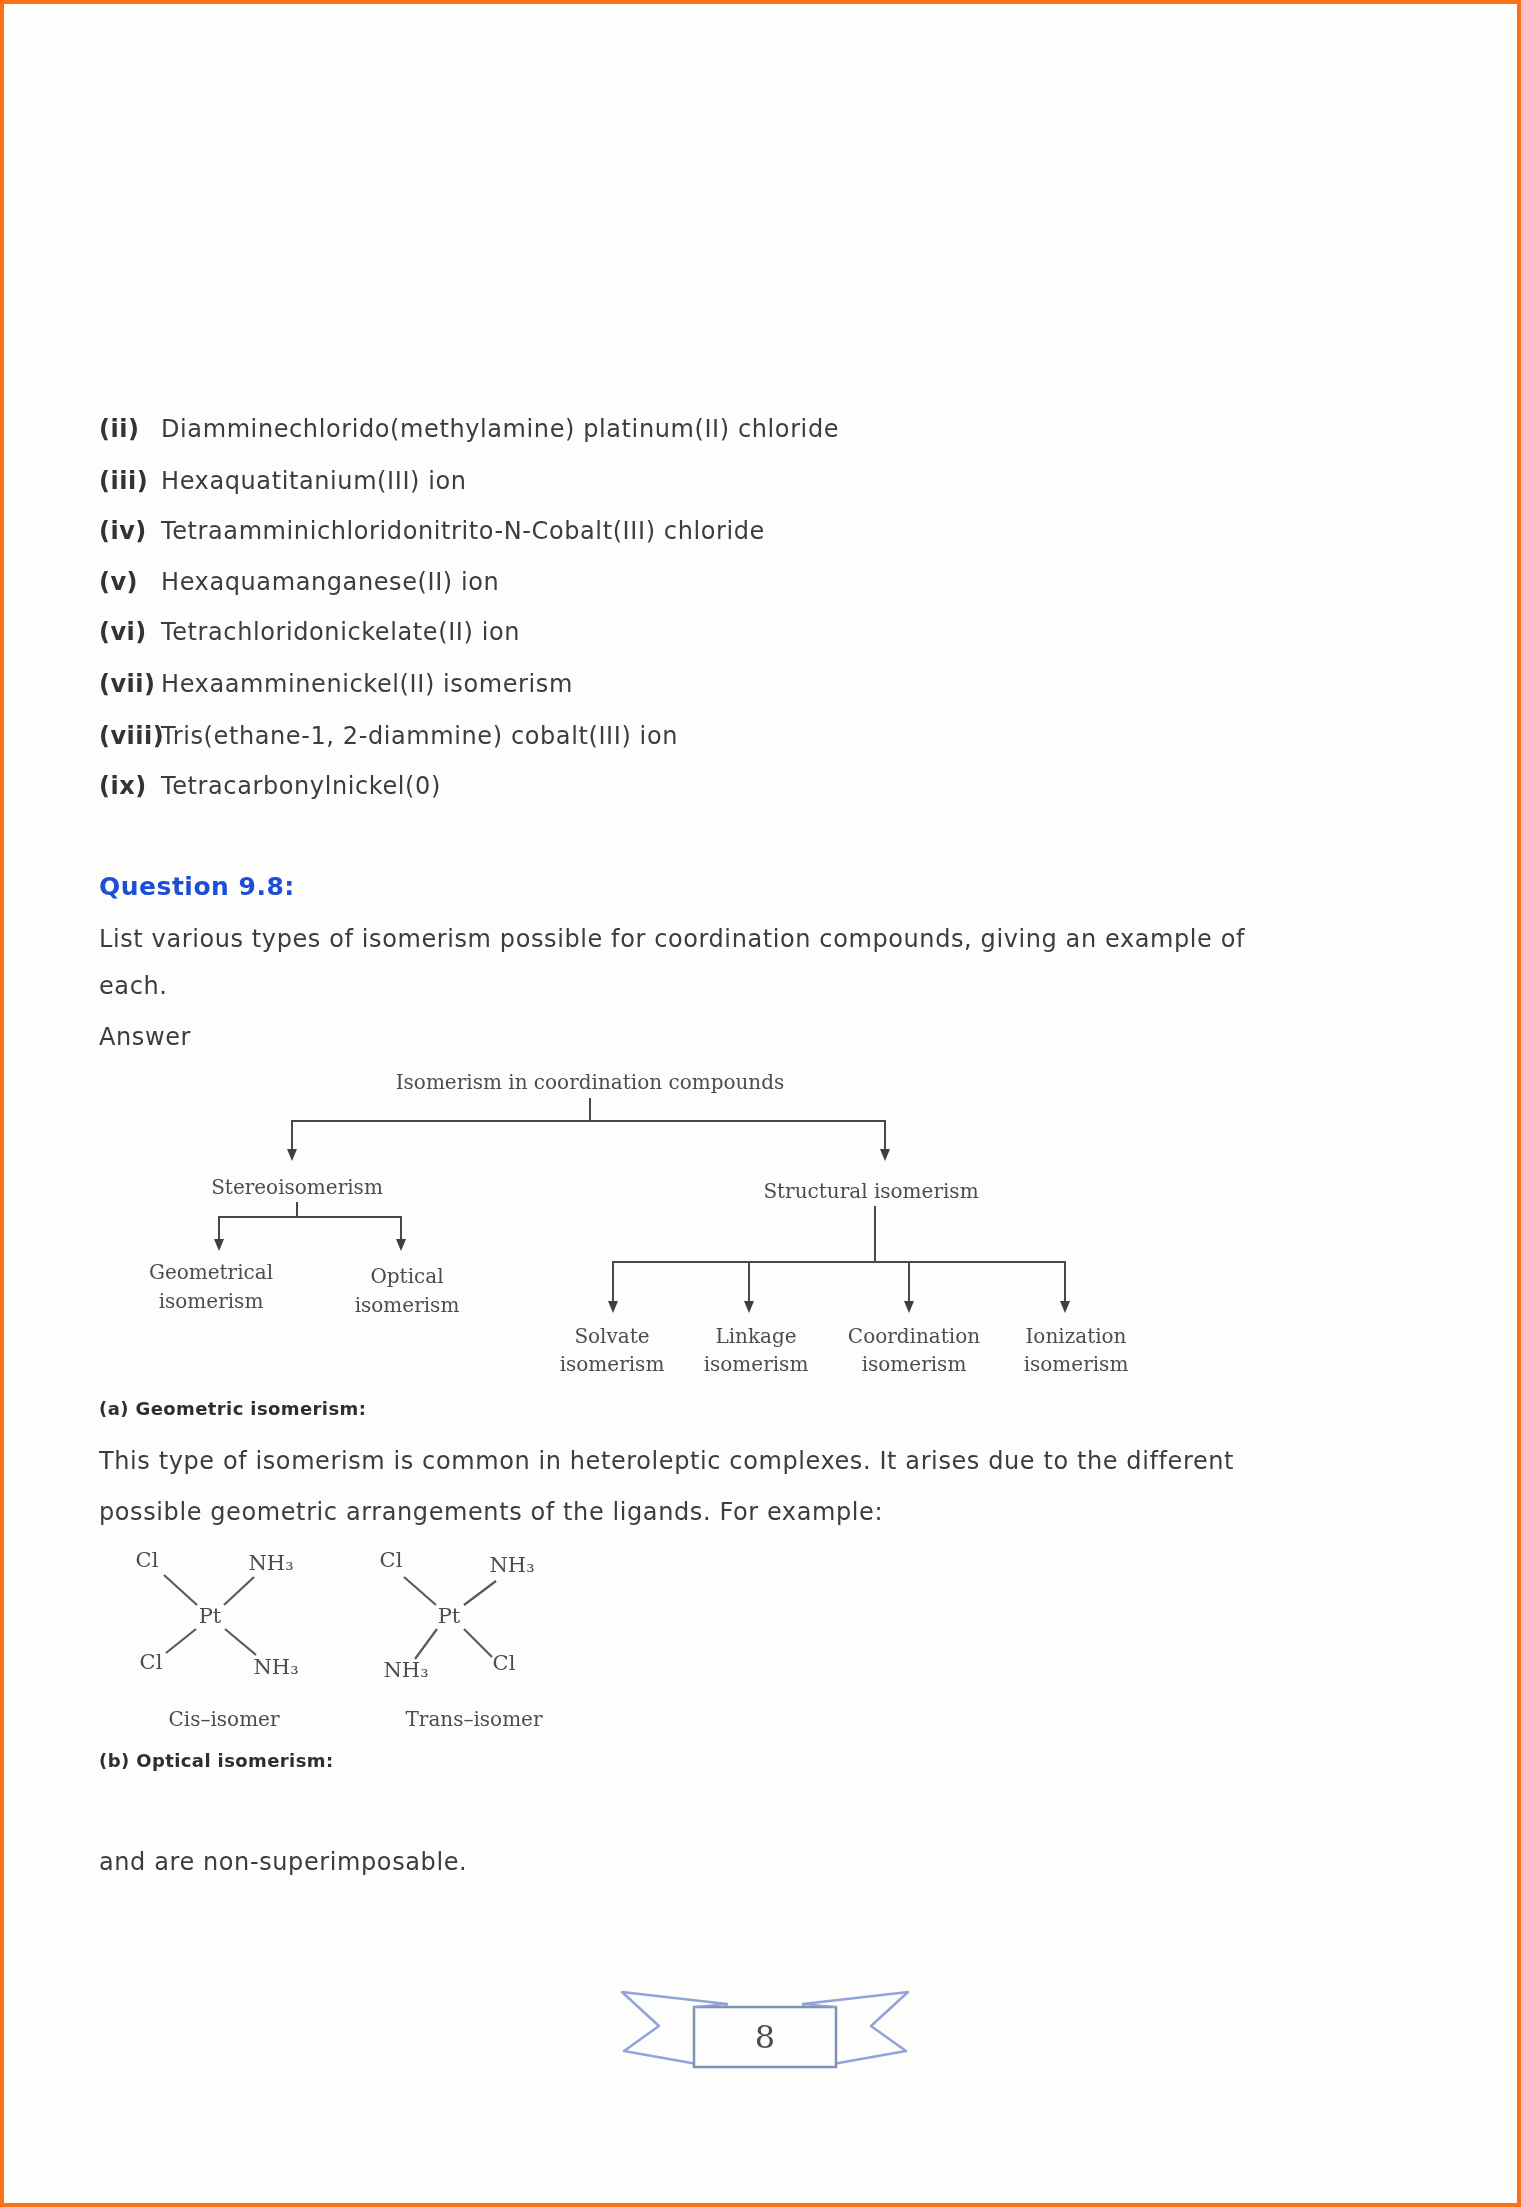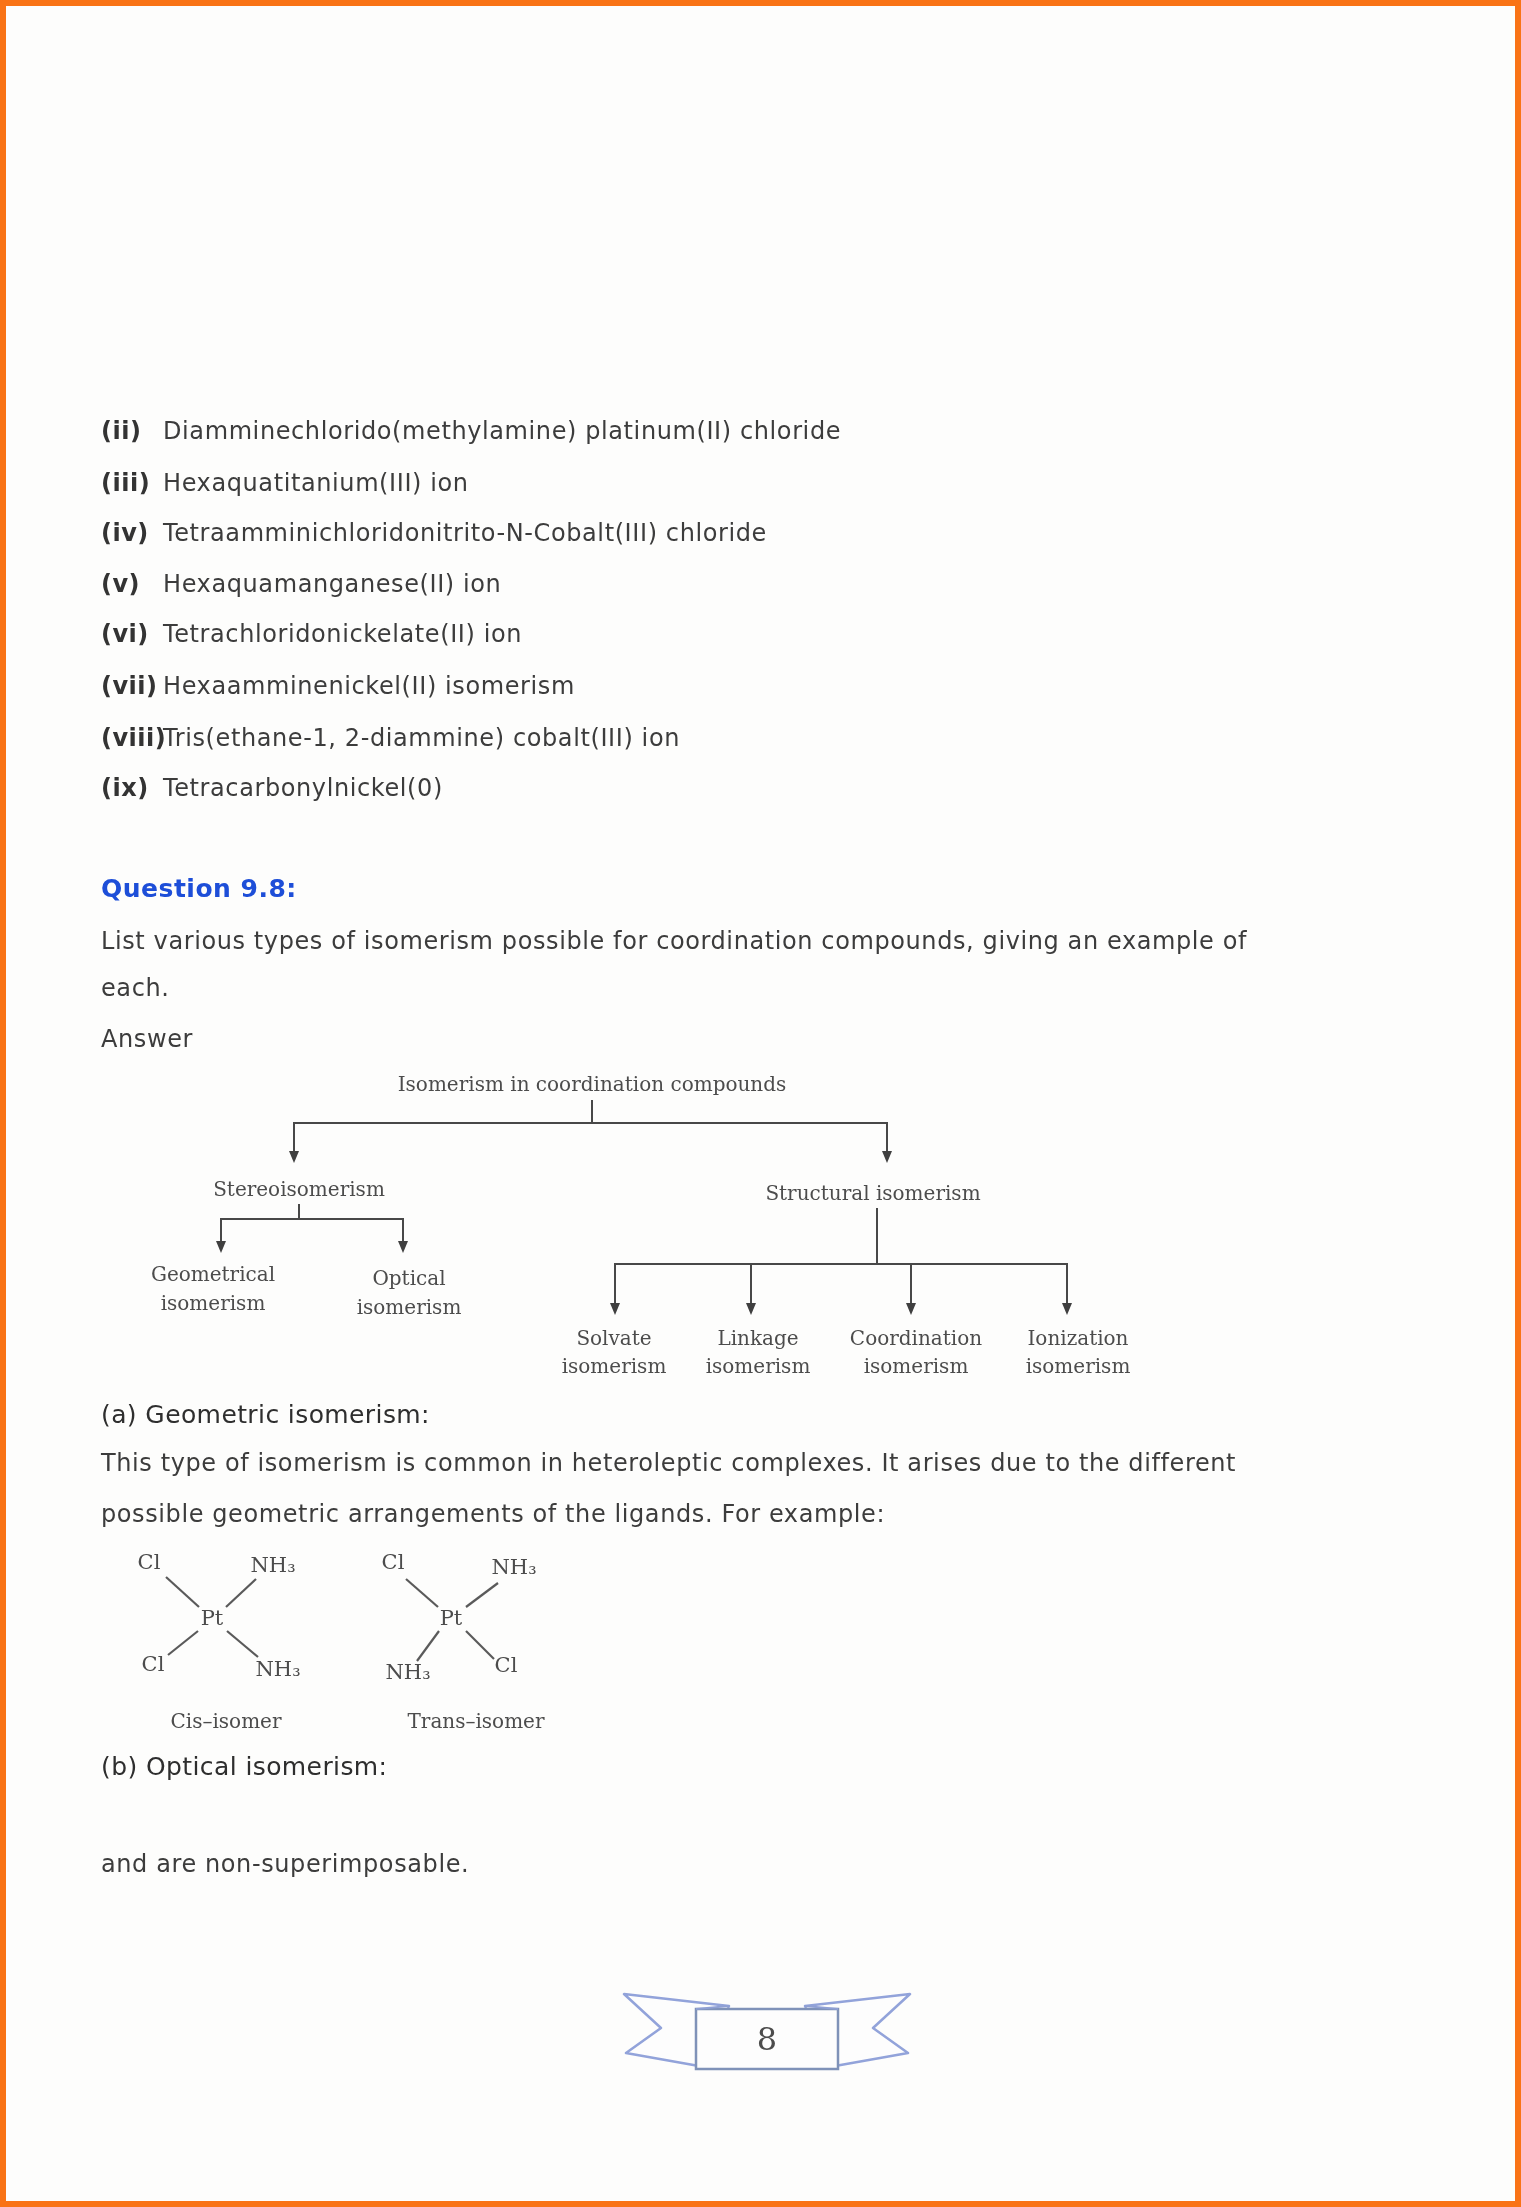--- a/index.html
+++ b/index.html
@@ -1,20 +1,20 @@
 <!DOCTYPE html>
 <html><head>
 <meta charset="utf-8">
 <style>
   html,body{margin:0;padding:0;background:#e9efee;}
   .page{
     position:relative;
     width:1521px;height:2207px;
     background:#fdfdfc;
-    border:6px solid #f97316;
+    border:4px solid #f97316;
     box-sizing:border-box;
     overflow:hidden;
     font-family:"DejaVu Sans", sans-serif;
   }
   .abs{position:absolute;}
   .body-line{
     position:absolute;left:95px;
     font-size:24px;color:#3c3c3c;letter-spacing:0.6px;
     white-space:nowrap;
   }
@@ -26,21 +26,21 @@
   .li-row .tx{
     position:absolute;left:62px;top:0;
     font-size:24px;color:#3c3c3c;letter-spacing:0.6px;
   }
   .q-heading{
     position:absolute;left:95px;
     font-size:25px;font-weight:bold;color:#1d4ed8;letter-spacing:0.5px;
   }
   .sec-heading{
     position:absolute;left:95px;
-    font-size:25px;font-weight:normal;color:#2e2e2e;letter-spacing:0.4px;
+    font-size:18px;font-weight:bold;color:#2e2e2e;letter-spacing:0.4px;
   }
   svg text{
     font-family:"DejaVu Serif", serif;
     fill:#4c4c4c;
   }
   .tree-line{stroke:#484848;stroke-width:2;fill:none;}
   .bond{stroke:#5a5a5a;stroke-width:2.2;}
   .ribbon-flag{fill:#fdfdfd;stroke:#92a3da;stroke-width:2.5;stroke-linejoin:round;}
   .ribbon-rect{fill:#fdfdfd;stroke:#7f92b8;stroke-width:2.5;}
   .ribbon-fold{stroke:#8fa0d4;stroke-width:2;}

